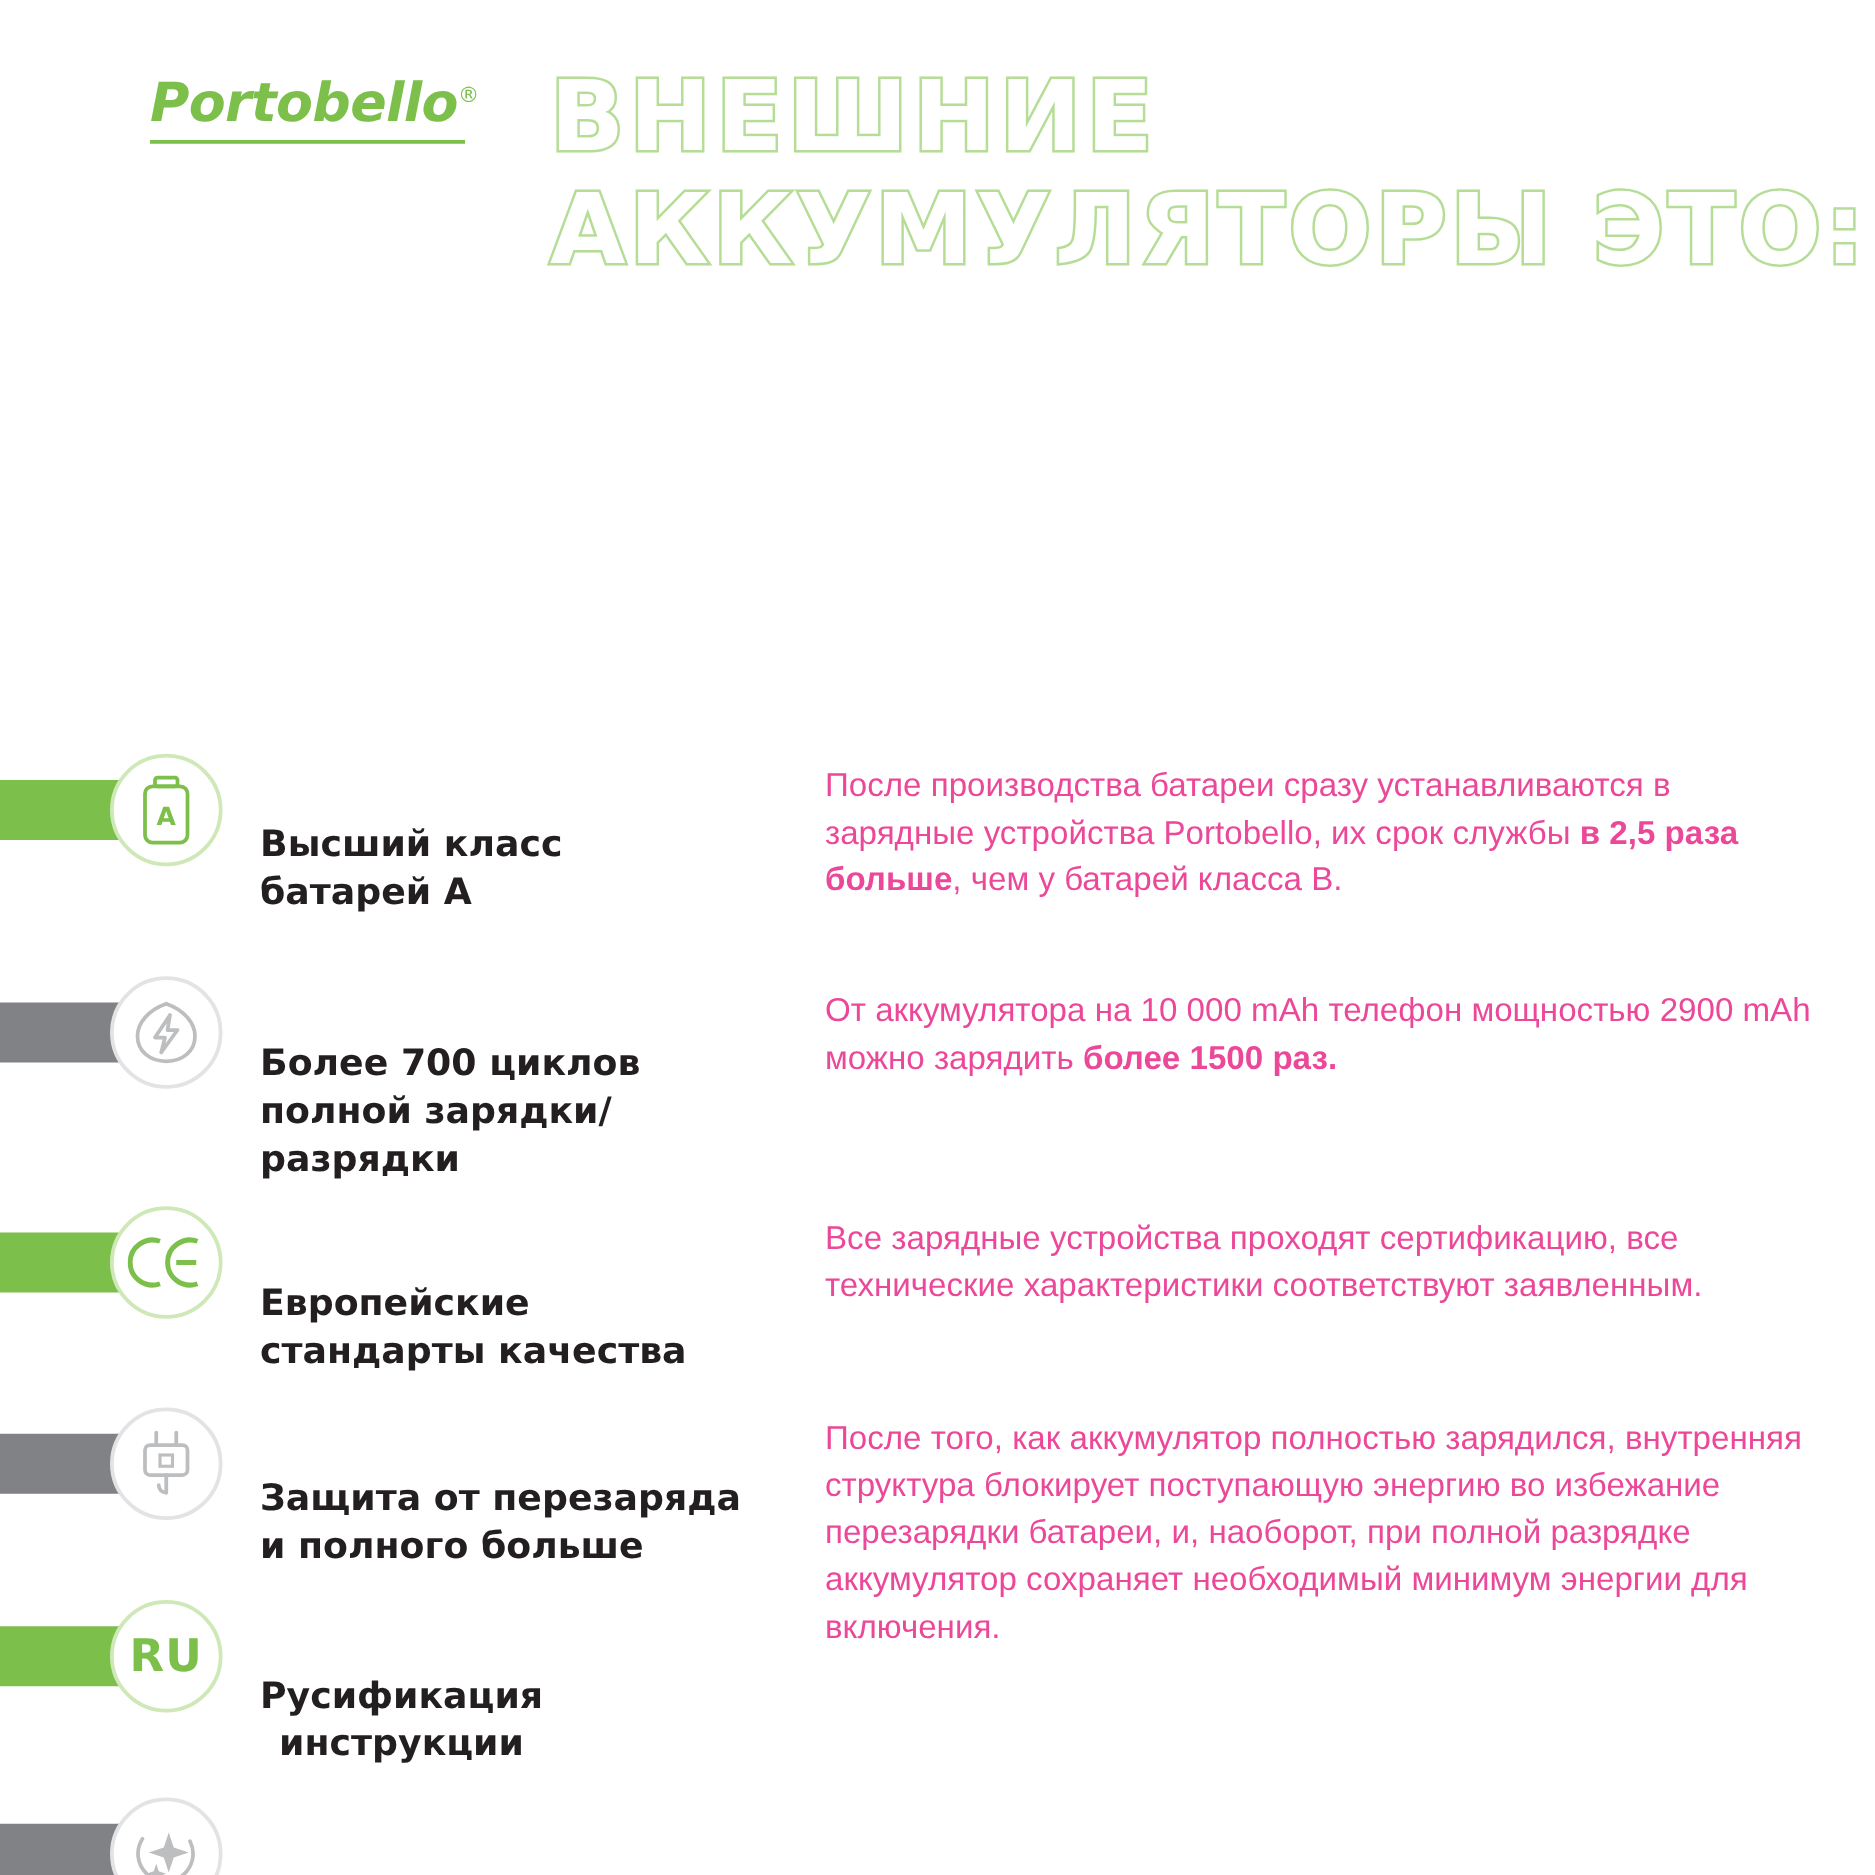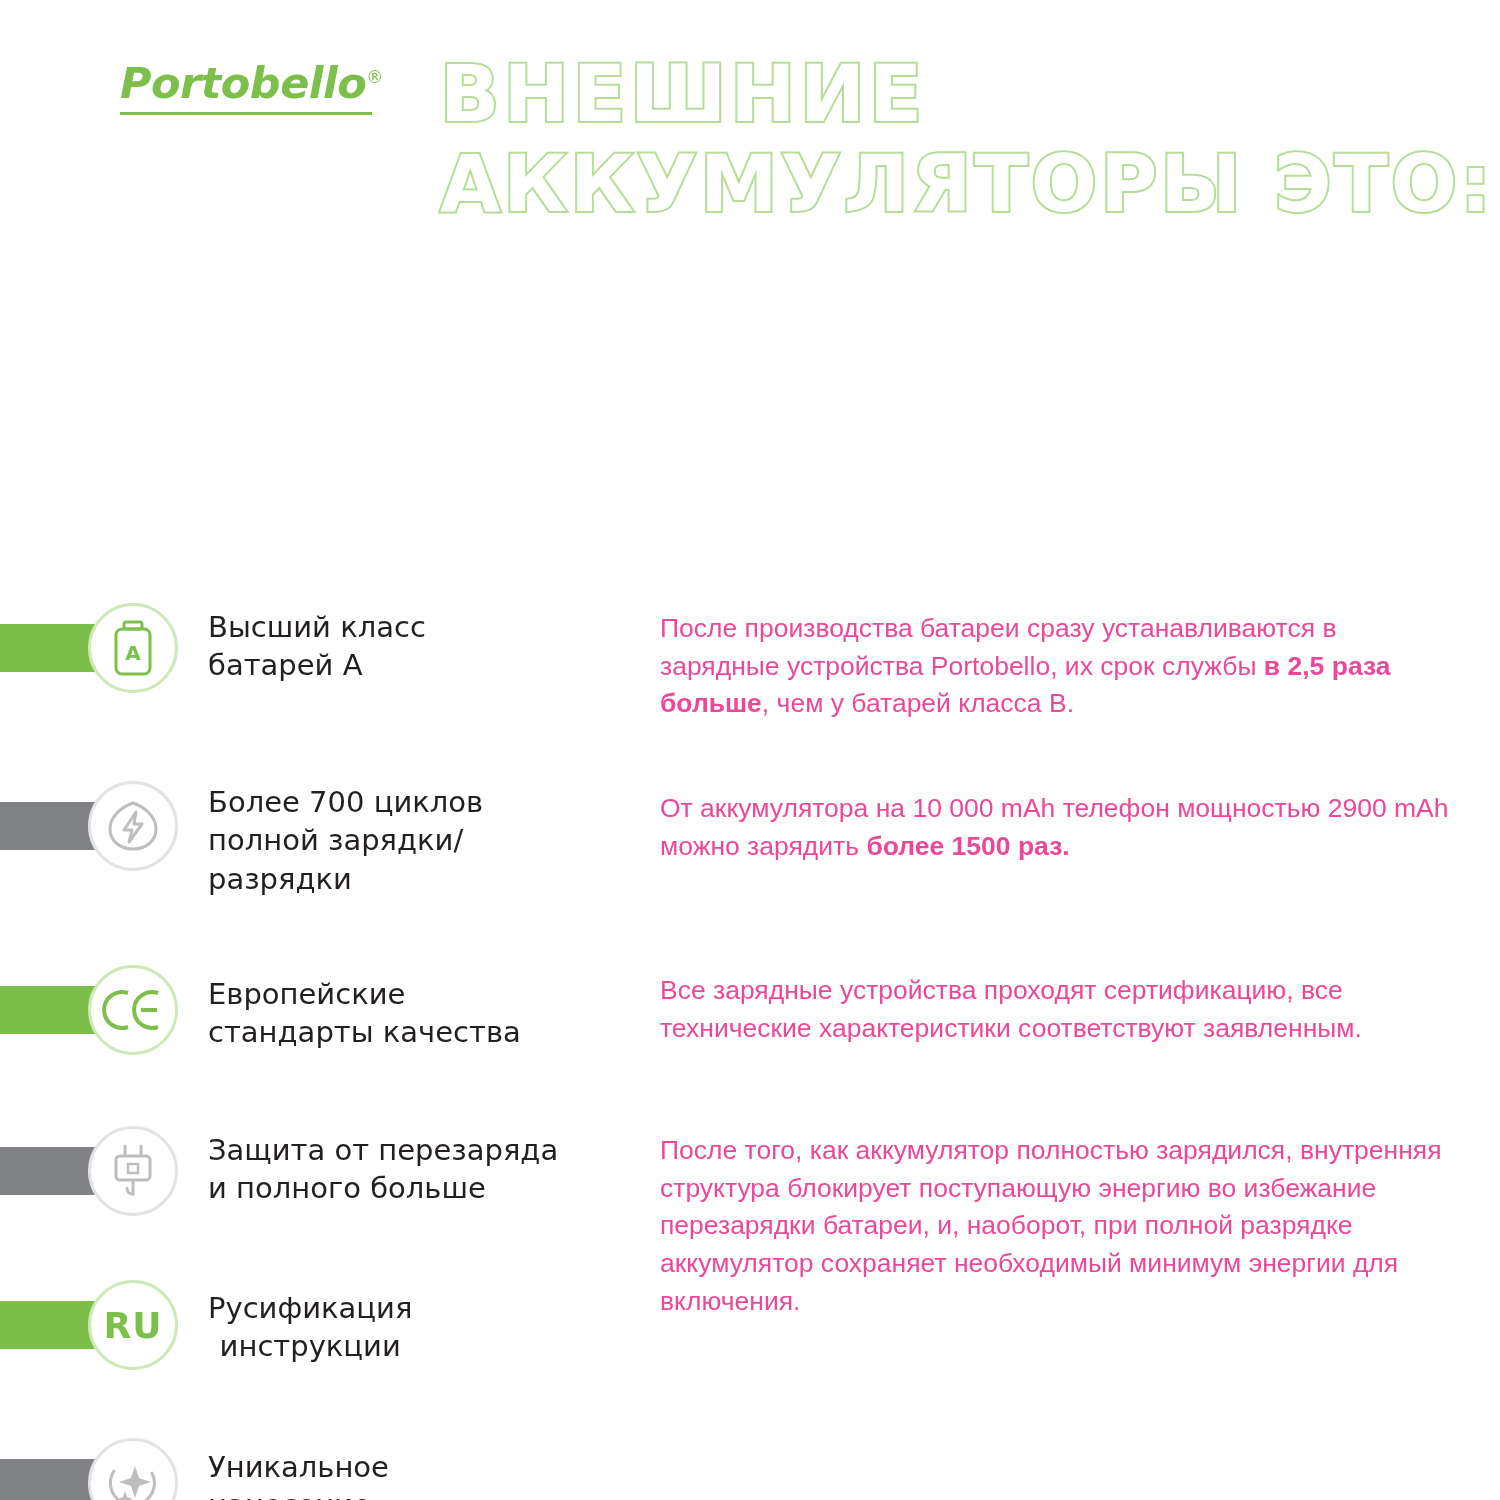--- a/index.html
+++ b/index.html
@@ -108,24 +108,25 @@
     display: flex;
     align-items: center;
     justify-content: center;
   }
   .icon-circle.green-b { border-color: #cfe8b7; }
 
   .feature-title {
     position: absolute;
     left: 208px;
     font-family: "DejaVu Sans", sans-serif;
-    font-weight: normal;
+    font-weight: bold;
     font-size: 29px;
     line-height: 1.32;
     color: #231f20;
+    margin-top: 48px;
   }
 
   .feature-text {
     position: absolute;
     left: 660px;
     width: 790px;
     font-size: 26.5px;
     line-height: 1.42;
     color: #ec4899;
   }

